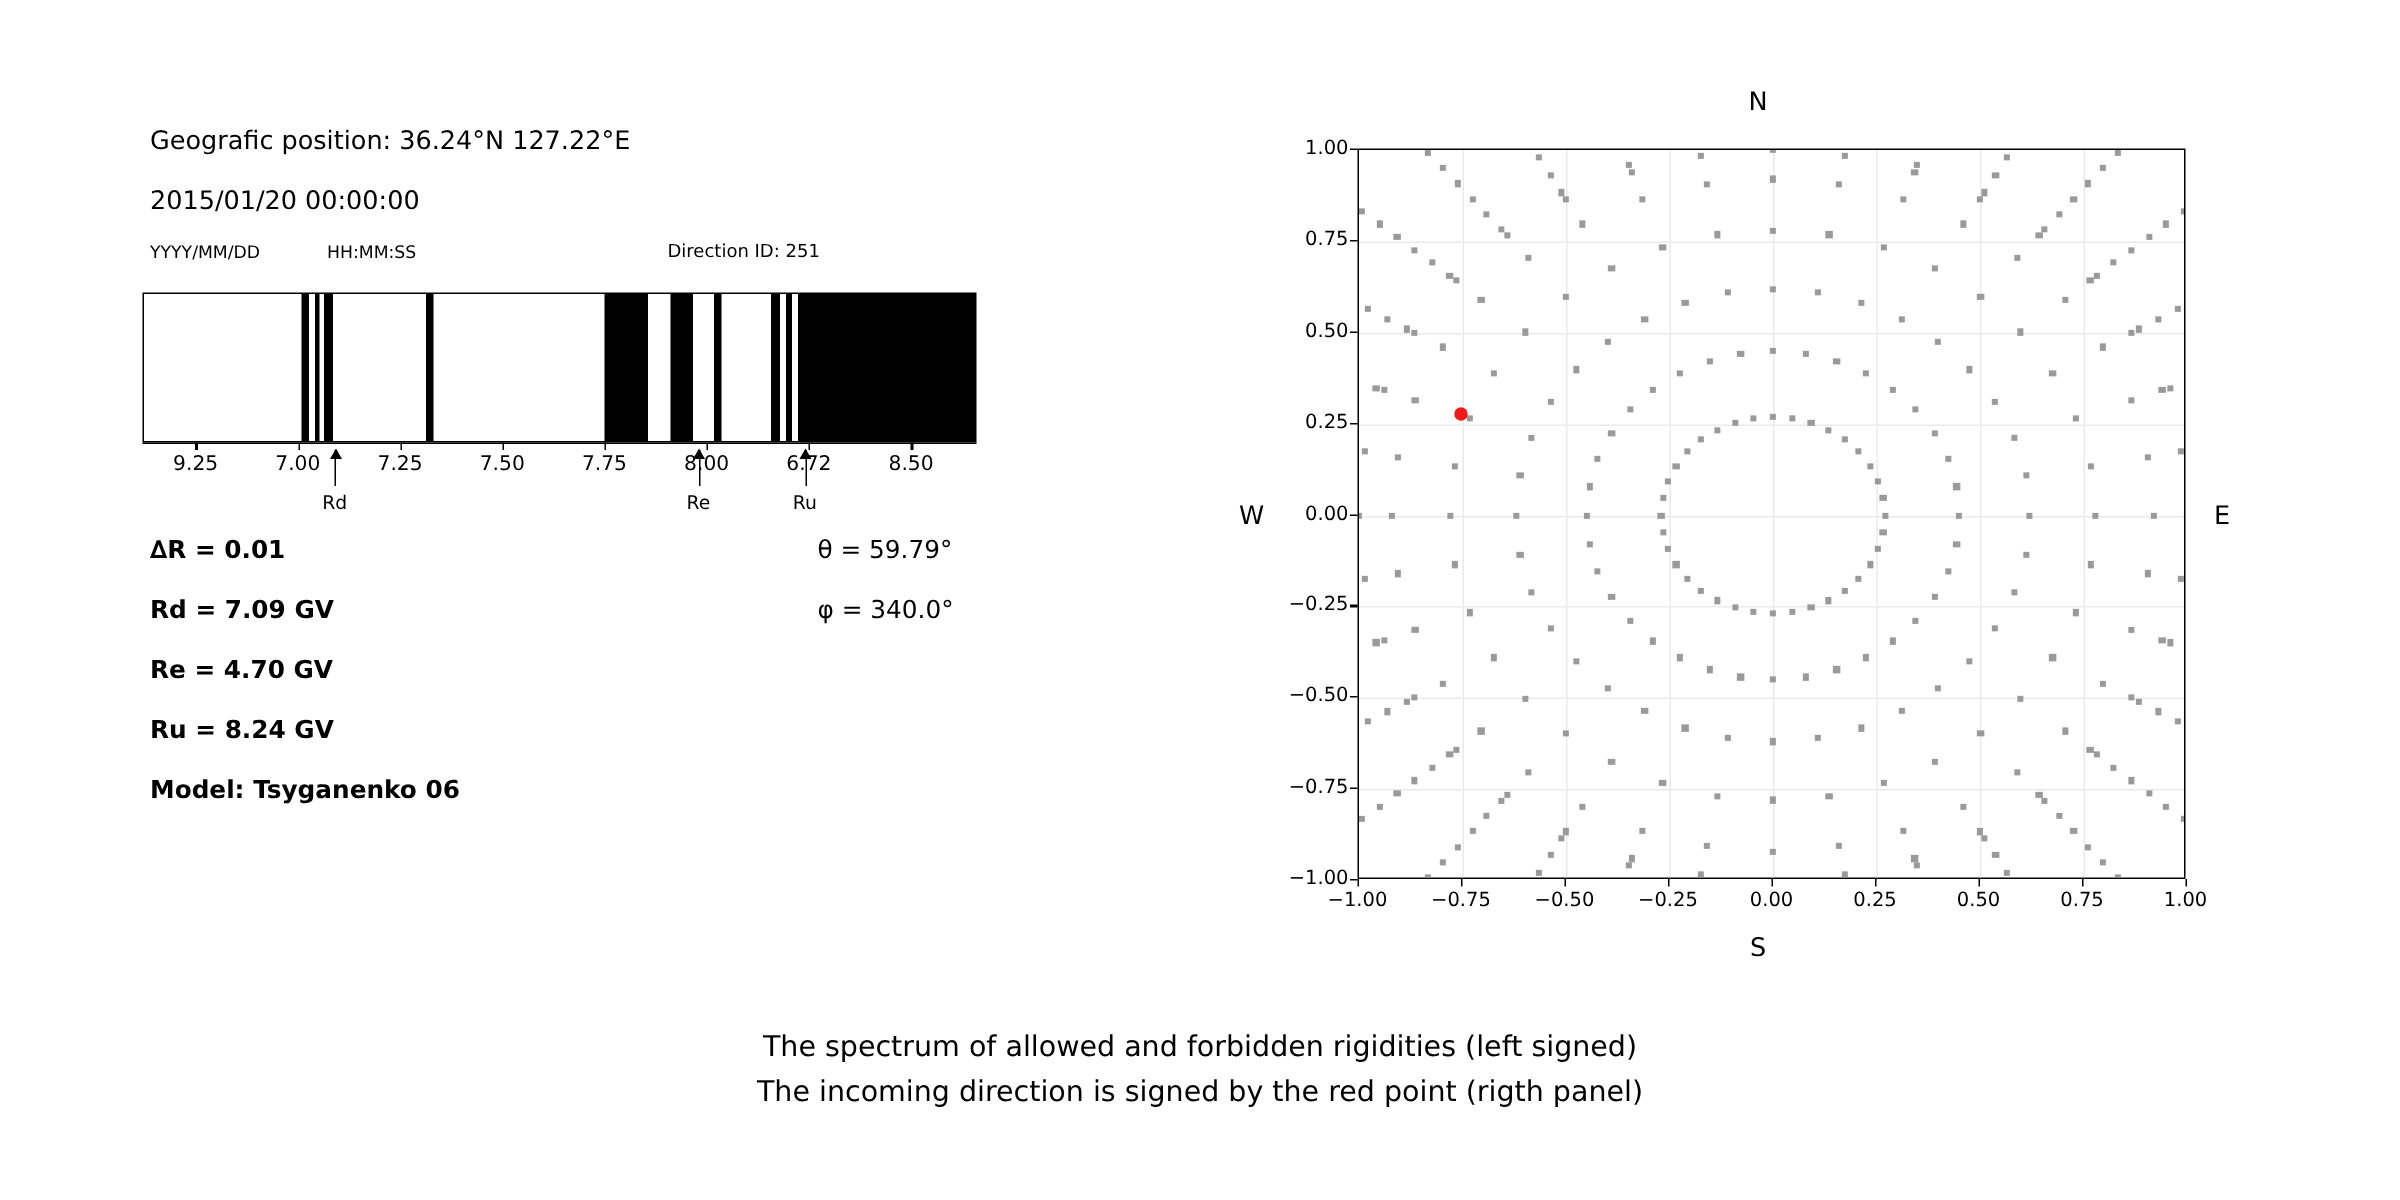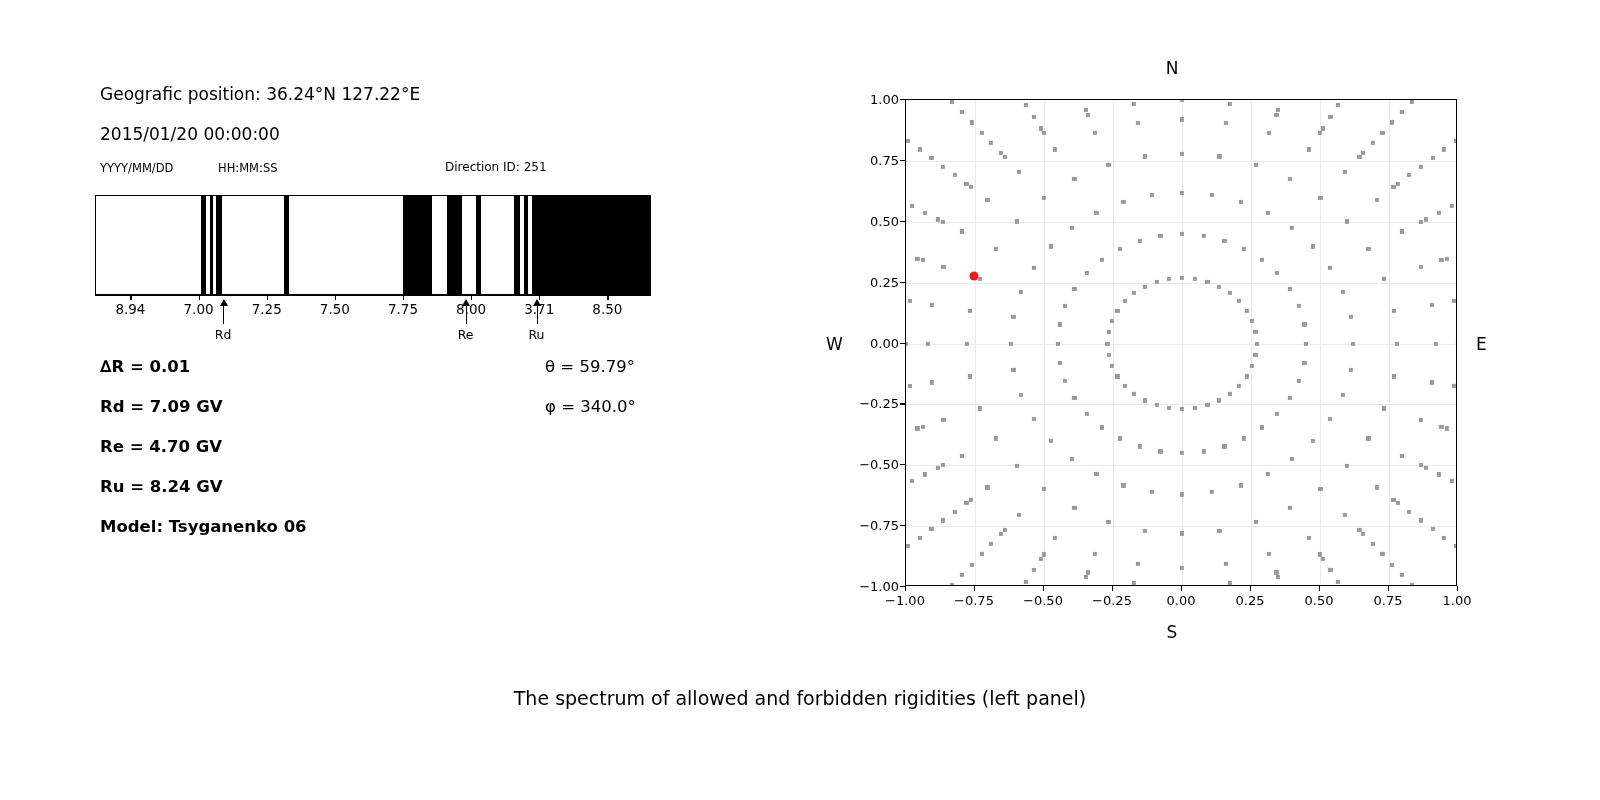--- a/index.html
+++ b/index.html
@@ -187,33 +187,33 @@
         <div class="band" style="left: 306.618px; width: 29.1627px;"></div>
         <div class="band" style="left: 350.771px; width: 15.2627px;"></div>
         <div class="band" style="left: 380.206px; width: 4.63333px;"></div>
         <div class="band" style="left: 418.363px; width: 5.45098px;"></div>
         <div class="band" style="left: 427.902px; width: 4.08824px;"></div>
         <div class="band" style="left: 435.533px; width: 120.467px;"></div>
       </div>
     <div class="axis-line"></div>
     <div id="spectrum-axis">
         <div class="tick" style="left: 130.431px;"></div>
-        <div class="ticklabel" style="left: 130.431px;">8.94</div>
+        <div class="ticklabel" style="left: 130.431px;">9.25</div>
         <div class="tick" style="left: 198.569px;"></div>
         <div class="ticklabel" style="left: 198.569px;">7.00</div>
         <div class="tick" style="left: 266.706px;"></div>
         <div class="ticklabel" style="left: 266.706px;">7.25</div>
         <div class="tick" style="left: 334.843px;"></div>
         <div class="ticklabel" style="left: 334.843px; text-align: right;">7.50</div>
         <div class="tick" style="left: 402.98px;"></div>
         <div class="ticklabel" style="left: 402.98px;">7.75</div>
         <div class="tick" style="left: 471.118px;"></div>
         <div class="ticklabel" style="left: 471.118px;">8.00</div>
         <div class="tick" style="left: 539.255px;"></div>
-        <div class="ticklabel" style="left: 539.255px;">3.71</div>
+        <div class="ticklabel" style="left: 539.255px;">6.72</div>
         <div class="tick" style="left: 607.392px;"></div>
         <div class="ticklabel" style="left: 607.392px;">8.50</div>
       </div>
     <div id="spectrum-markers">
         <div class="marker-arrow" style="left: 223.098px;"></div>
         <div class="marker-label" style="left: 223.098px;">Rd</div>
         <div class="marker-arrow" style="left: 465.667px;"></div>
         <div class="marker-label" style="left: 465.667px;">Re</div>
         <div class="marker-arrow" style="left: 536.529px;"></div>
         <div class="marker-label" style="left: 536.529px;">Ru</div>
@@ -581,15 +581,16 @@
         <div class="xtick" style="left: 1250px;">0.25</div>
         <div class="xtickmark" style="left: 1319px;"></div>
         <div class="xtick" style="left: 1319px;">0.50</div>
         <div class="xtickmark" style="left: 1388px;"></div>
         <div class="xtick" style="left: 1388px;">0.75</div>
         <div class="xtickmark" style="left: 1457px;"></div>
         <div class="xtick" style="left: 1457px;">1.00</div>
       </div>
   </div>
 
-  <div class="caption caption-1">The spectrum of allowed and forbidden rigidities (left panel)</div>
+  <div class="caption caption-1">The spectrum of allowed and forbidden rigidities (left signed)</div>
+  <div class="caption caption-2">The incoming direction is signed by the red point (rigth panel)</div>
 
 </div>
 
 </body></html>

